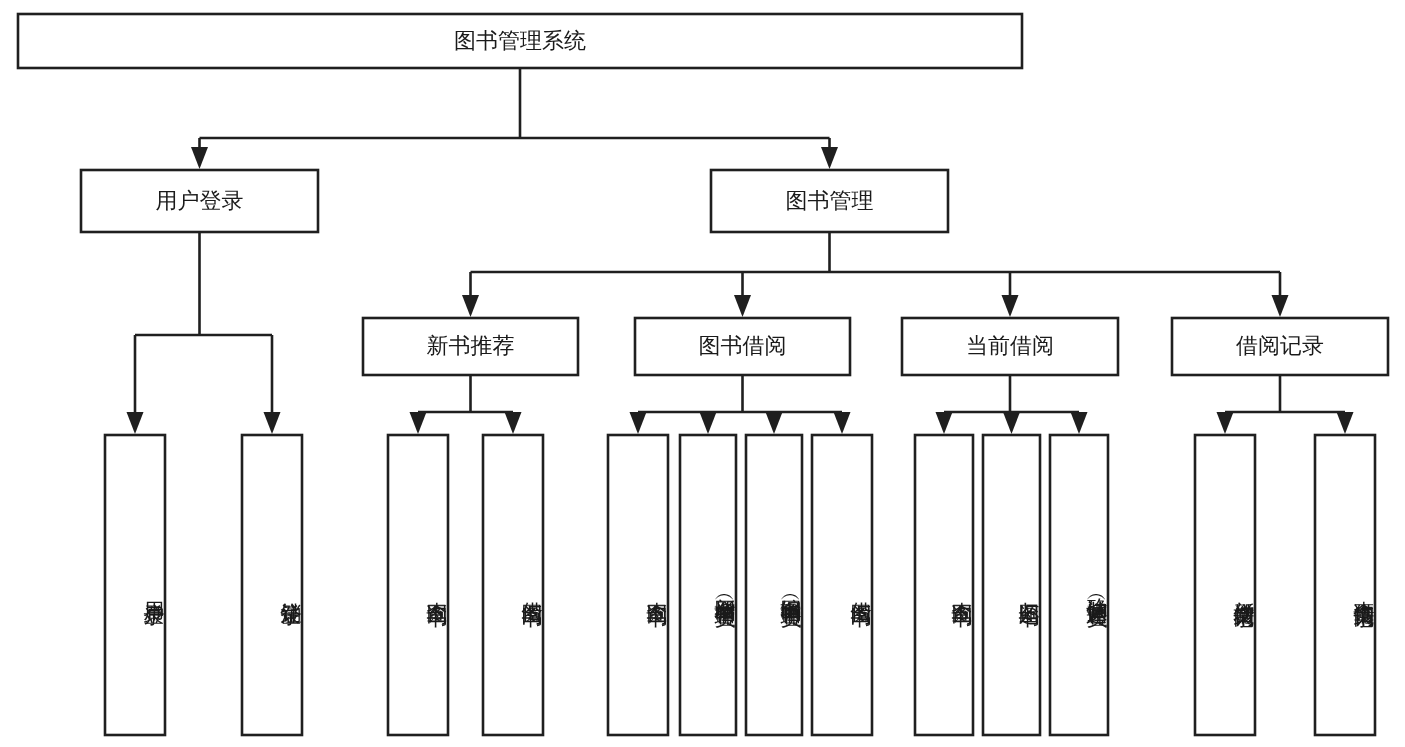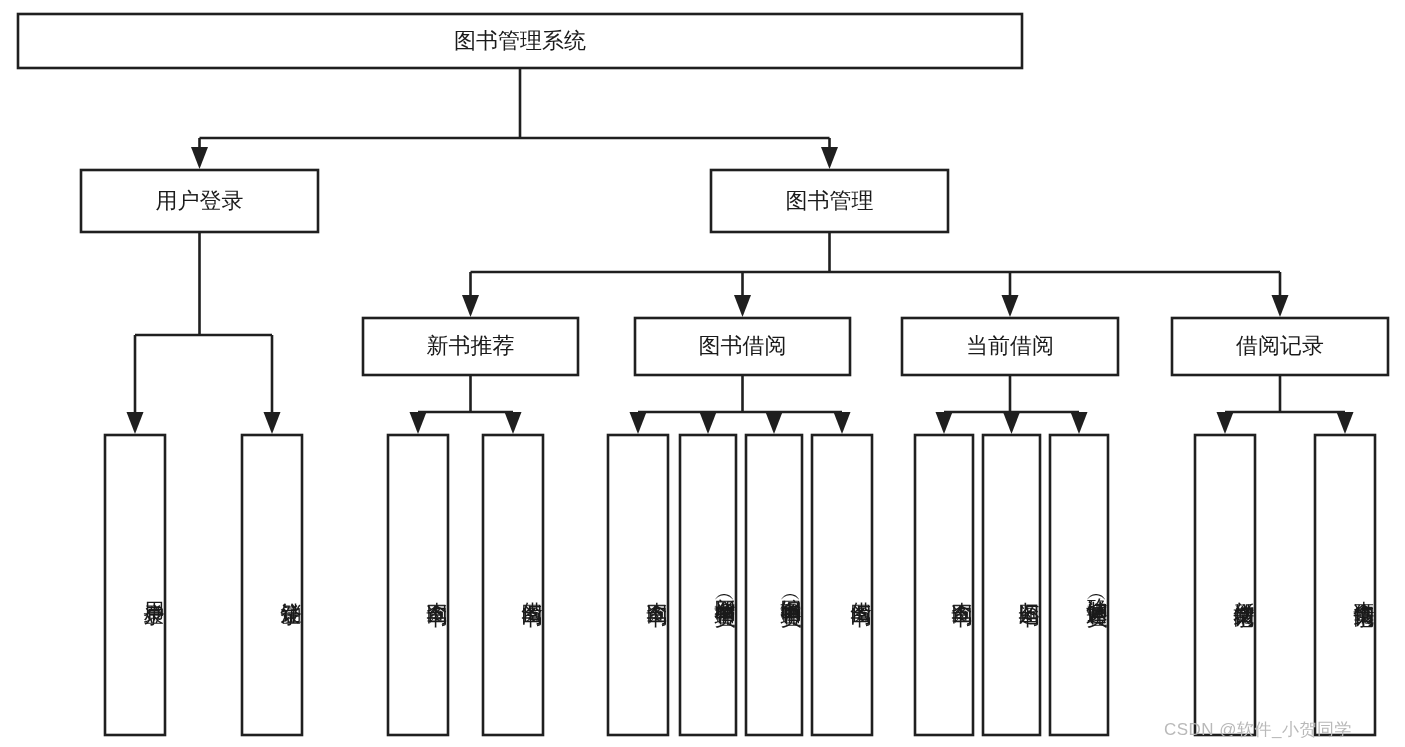--- a/index.html
+++ b/index.html
@@ -178,14 +178,13 @@
       <div class="node-label-v" style="left: 680px; top: 449px; width: 56px; height: 278px;">新增图书（管理员）</div>
       <div class="node-label-v" style="left: 746px; top: 449px; width: 56px; height: 278px;">编辑图书（管理员）</div>
       <div class="node-label-v" style="left: 812px; top: 449px; width: 60px; height: 278px;">借阅图书</div>
       <div class="node-label-v" style="left: 915px; top: 449px; width: 58px; height: 278px;">查询图书</div>
       <div class="node-label-v" style="left: 983px; top: 449px; width: 57px; height: 278px;">归还图书</div>
       <div class="node-label-v" style="left: 1050px; top: 449px; width: 58px; height: 278px;">确认归还（管理员）</div>
       <div class="node-label-v" style="left: 1195px; top: 449px; width: 60px; height: 278px;">新增借阅记录</div>
       <div class="node-label-v" style="left: 1315px; top: 449px; width: 60px; height: 278px;">查询借阅记录</div>
     </div>
 
-  <div class="watermark">CSDN @软件_小贺同学</div>
 </div>
 
 </body></html>

